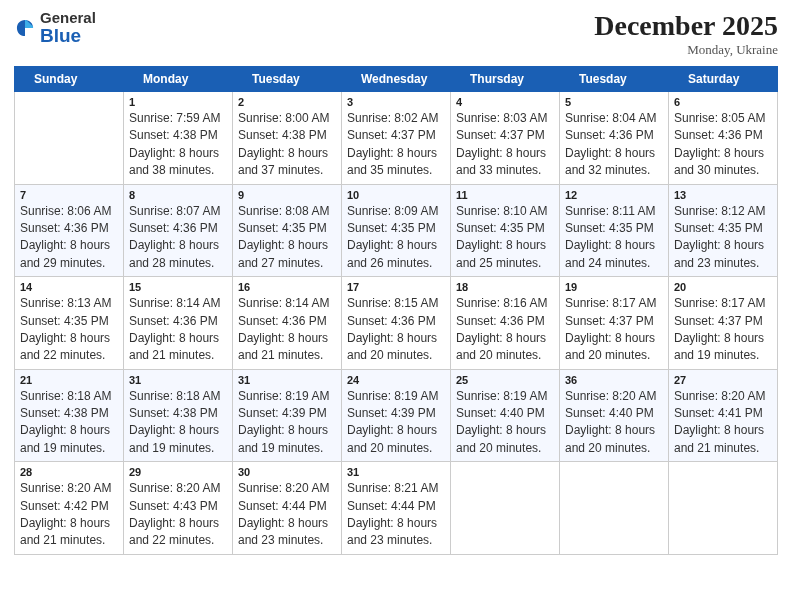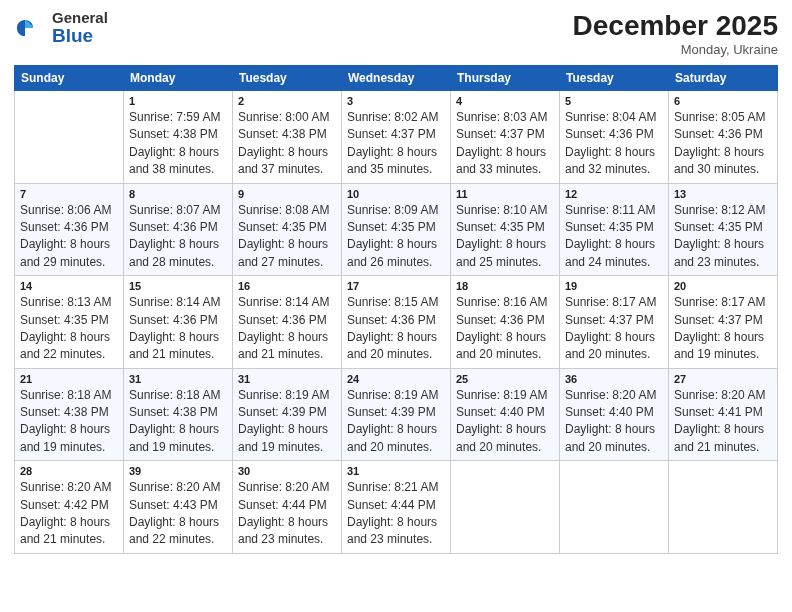--- a/index.html
+++ b/index.html
@@ -17,38 +17,39 @@
     }
     .header {
       display: flex;
       justify-content: space-between;
       align-items: flex-start;
       margin-bottom: 8px;
     }
     .logo {
       display: flex;
       align-items: center;
-      gap: 16px;
+      gap: 4px;
     }
     .logo-text-general {
       font-size: 15px;
       font-weight: bold;
       color: #333;
     }
     .logo-text-blue {
       font-size: 19px;
       font-weight: bold;
       color: #1a5fb4;
     }
     .logo-icon {
       width: 22px;
       height: 22px;
     }
     .title-block {
       text-align: right;
+      font-family: Liberation Serif, serif;
     }
     .month-title {
       font-size: 28px;
       font-weight: bold;
       color: #222;
     }
     .subtitle {
       font-size: 13px;
       color: #555;
     }
@@ -56,21 +57,21 @@
       width: 100%;
       border-collapse: collapse;
       table-layout: fixed;
     }
     .day-header {
       background-color: #1a5fb4;
       color: #fff;
       font-size: 12px;
       font-weight: bold;
       text-align: left;
-      padding: 5px 6px;
+      padding: 5px 19px;
       border: 1px solid #1a5fb4;
     }
     td {
       border: 1px solid #ccc;
       vertical-align: top;
       padding: 4px 5px;
       font-size: 9.5px;
       color: #333;
       height: 80px;
     }
@@ -252,21 +253,21 @@
             <span class="date-num">27</span>
             <div class="cell-info">Sunrise: 8:20 AM<br>Sunset: 4:41 PM<br>Daylight: 8 hours<br>and 21 minutes.</div>
           </td>
         </tr>
         <tr>
           <td>
             <span class="date-num">28</span>
             <div class="cell-info">Sunrise: 8:20 AM<br>Sunset: 4:42 PM<br>Daylight: 8 hours<br>and 21 minutes.</div>
           </td>
           <td>
-            <span class="date-num">39</span>
+            <span class="date-num">29</span>
             <div class="cell-info">Sunrise: 8:20 AM<br>Sunset: 4:43 PM<br>Daylight: 8 hours<br>and 22 minutes.</div>
           </td>
           <td>
             <span class="date-num">30</span>
             <div class="cell-info">Sunrise: 8:20 AM<br>Sunset: 4:44 PM<br>Daylight: 8 hours<br>and 23 minutes.</div>
           </td>
           <td>
             <span class="date-num">31</span>
             <div class="cell-info">Sunrise: 8:21 AM<br>Sunset: 4:44 PM<br>Daylight: 8 hours<br>and 23 minutes.</div>
           </td>

